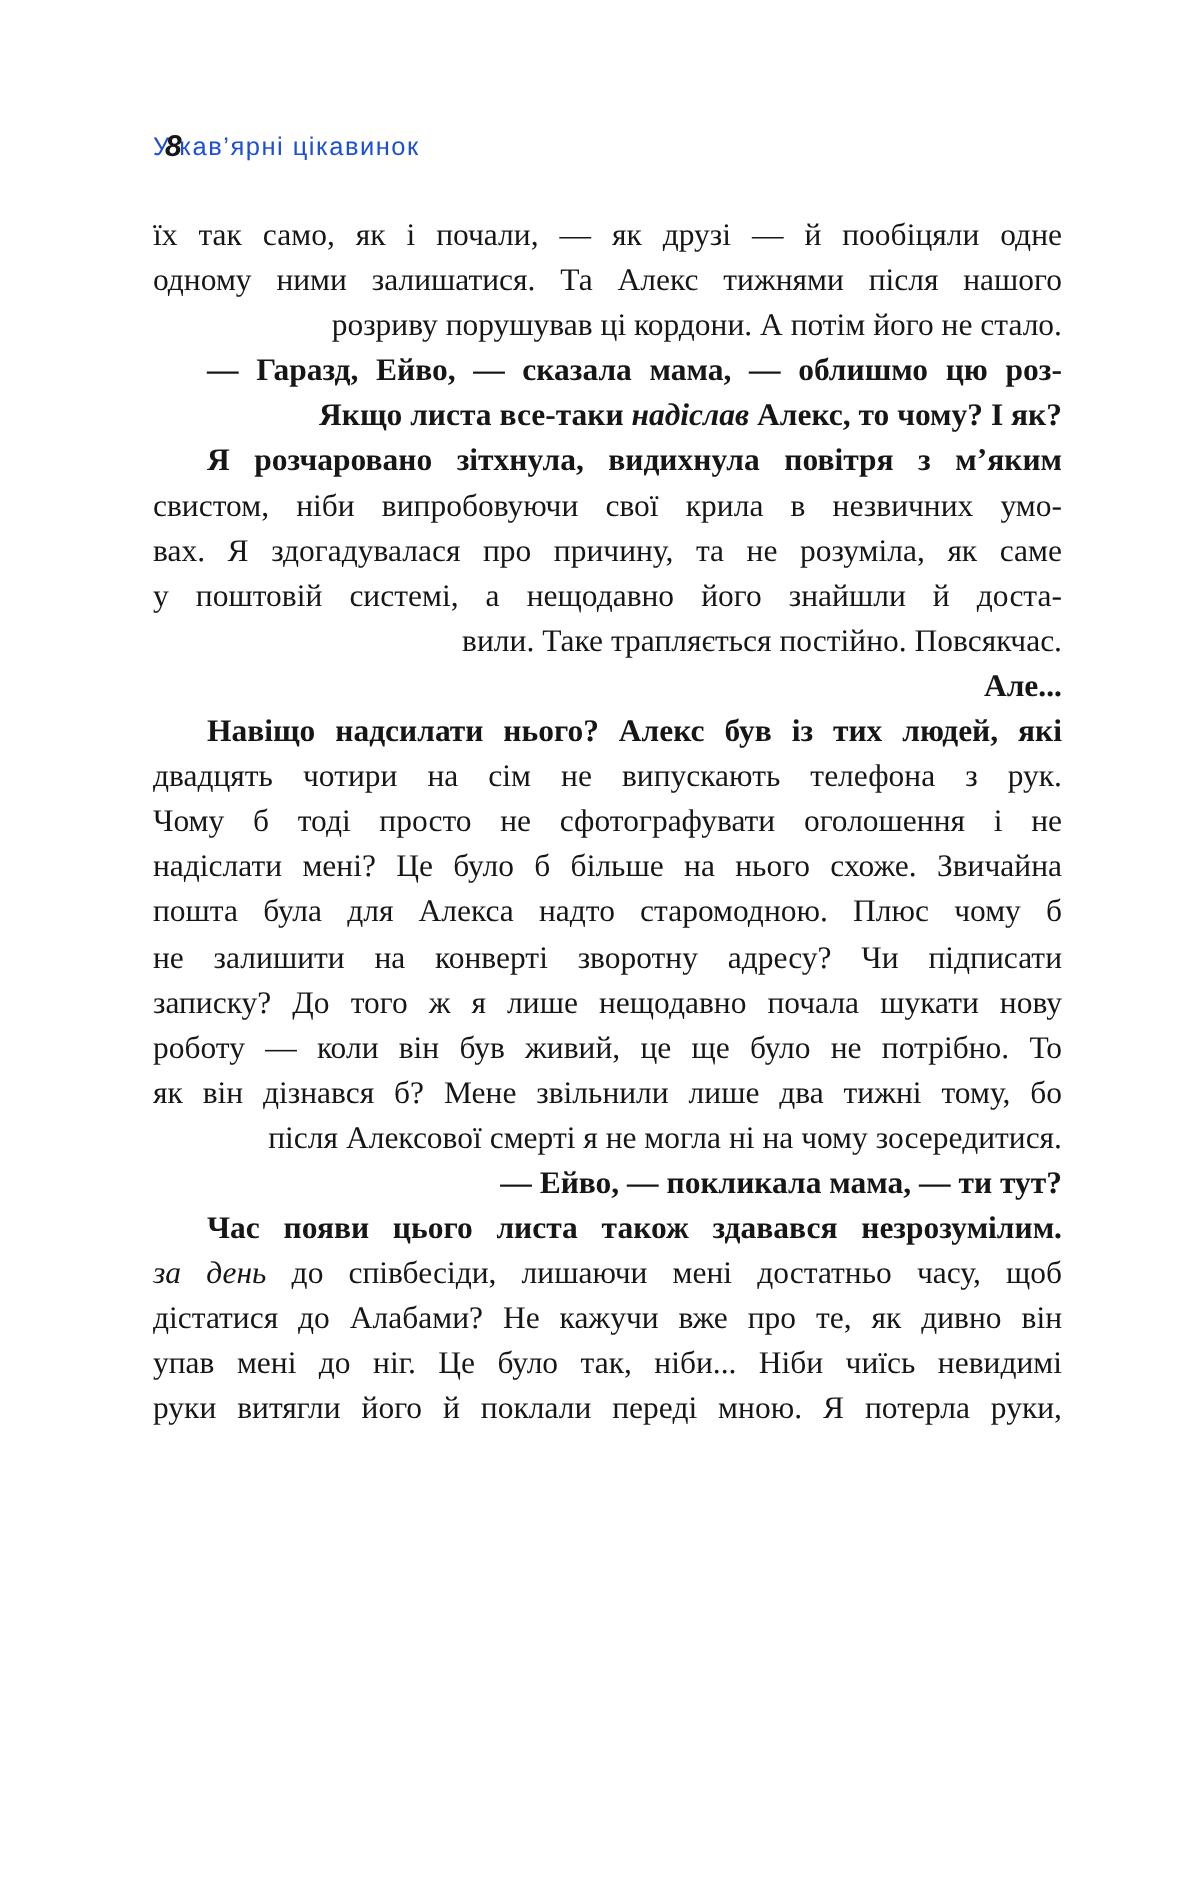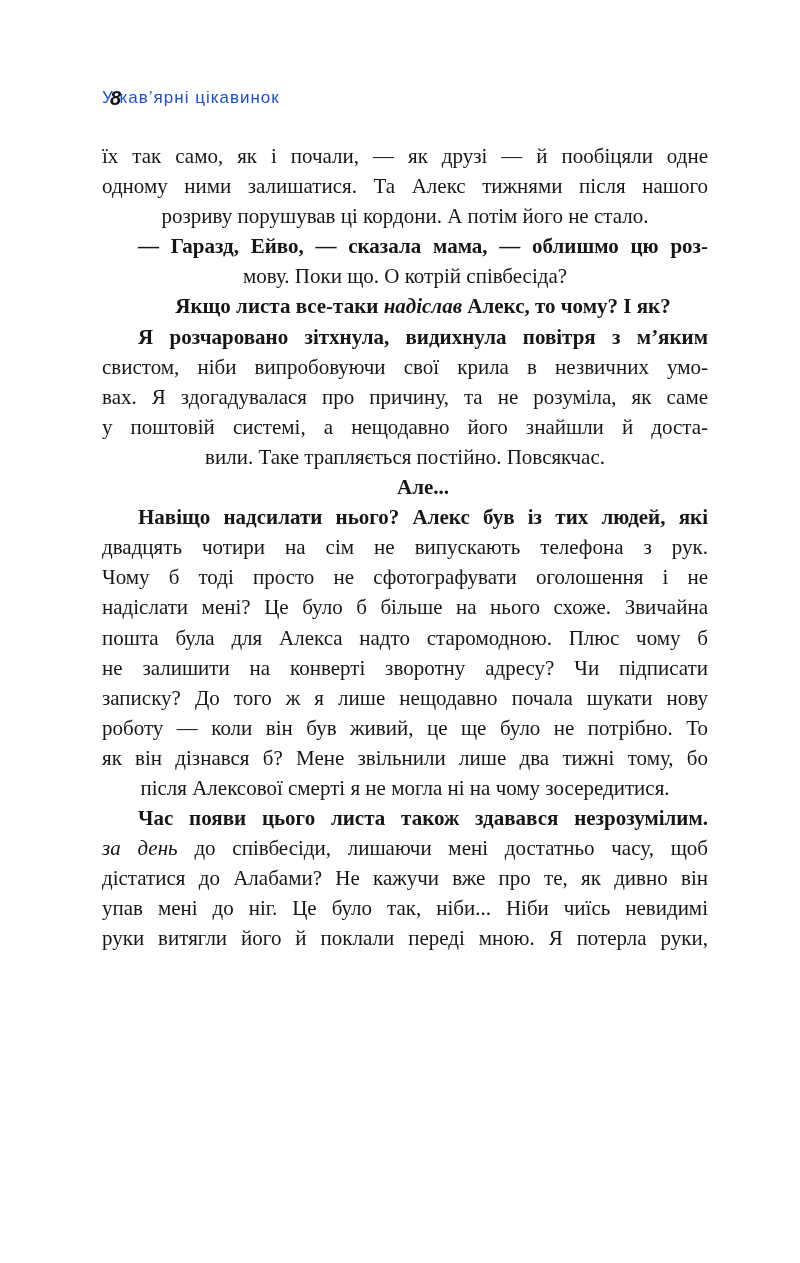--- a/index.html
+++ b/index.html
@@ -44,21 +44,21 @@
     top: 141px;
     left: 102px;
     width: 606px;
   }
   .line {
     font-family: "Liberation Serif", serif;
     font-size: 21px;
     line-height: 30.1px;
     color: #161616;
     white-space: normal;
-    text-align: center;
+    text-align: right;
   }
   .line.just {
     text-align: justify;
     text-align-last: justify;
   }
   .line.ind {
     text-indent: 36px;
     font-weight: bold;
   }
   .line em {
@@ -72,37 +72,37 @@
 <div class="page">
   <div class="header">
     <span class="pagenum">8</span>
     <span class="running">У кав’ярні цікавинок</span>
   </div>
   <div class="text-block">
       <div class="line just"><span>їх так само, як і почали, — як друзі — й пообіцяли одне</span></div>
       <div class="line just"><span>одному ними залишатися. Та Алекс тижнями після нашого</span></div>
       <div class="line"><span>розриву порушував ці кордони. А потім його не стало.</span></div>
       <div class="line ind just"><span>— Гаразд, Ейво, — сказала мама, — облишмо цю роз-</span></div>
-      <div class="line"><span>мову. Поки що. О котрій співбесіда?</span></div>
       <div class="line ind"><span>Якщо листа все-таки </span><em>надіслав</em><span> Алекс, то чому? І як?</span></div>
       <div class="line ind just"><span>Я розчаровано зітхнула, видихнула повітря з м’яким</span></div>
       <div class="line just"><span>свистом, ніби випробовуючи свої крила в незвичних умо-</span></div>
       <div class="line just"><span>вах. Я здогадувалася про причину, та не розуміла, як саме</span></div>
       <div class="line just"><span>у поштовій системі, а нещодавно його знайшли й доста-</span></div>
       <div class="line"><span>вили. Таке трапляється постійно. Повсякчас.</span></div>
       <div class="line ind"><span>Але...</span></div>
       <div class="line ind just"><span>Навіщо надсилати нього? Алекс був із тих людей, які</span></div>
       <div class="line just"><span>двадцять чотири на сім не випускають телефона з рук.</span></div>
       <div class="line just"><span>Чому б тоді просто не сфотографувати оголошення і не</span></div>
       <div class="line just"><span>надіслати мені? Це було б більше на нього схоже. Звичайна</span></div>
       <div class="line just"><span>пошта була для Алекса надто старомодною. Плюс чому б</span></div>
       <div class="line just"><span>не залишити на конверті зворотну адресу? Чи підписати</span></div>
       <div class="line just"><span>записку? До того ж я лише нещодавно почала шукати нову</span></div>
       <div class="line just"><span>роботу — коли він був живий, це ще було не потрібно. То</span></div>
       <div class="line just"><span>як він дізнався б? Мене звільнили лише два тижні тому, бо</span></div>
       <div class="line"><span>після Алексової смерті я не могла ні на чому зосередитися.</span></div>
+      <div class="line ind"><span>— Ейво, — покликала мама, — ти тут?</span></div>
       <div class="line ind just"><span>Час появи цього листа також здавався незрозумілим.</span></div>
       <div class="line just"><em>за день</em><span> до співбесіди, лишаючи мені достатньо часу, щоб</span></div>
       <div class="line just"><span>дістатися до Алабами? Не кажучи вже про те, як дивно він</span></div>
       <div class="line just"><span>упав мені до ніг. Це було так, ніби... Ніби чиїсь невидимі</span></div>
       <div class="line just"><span>руки витягли його й поклали переді мною. Я потерла руки,</span></div>
     </div>
 </div>
 
 </body></html>

